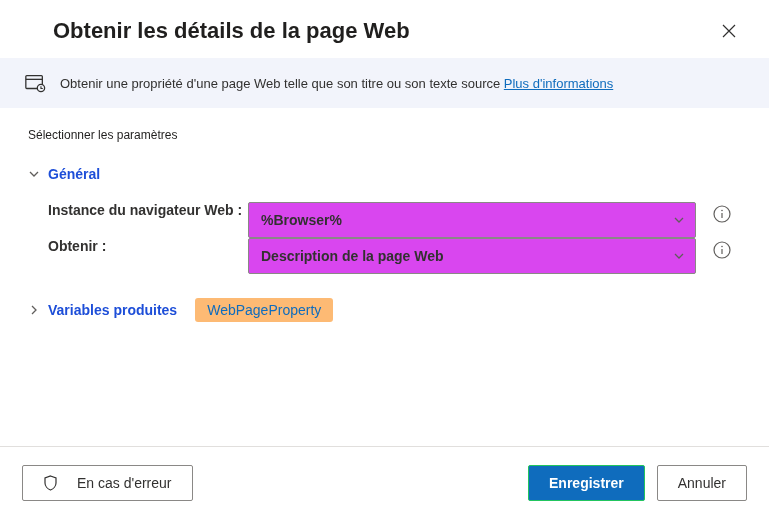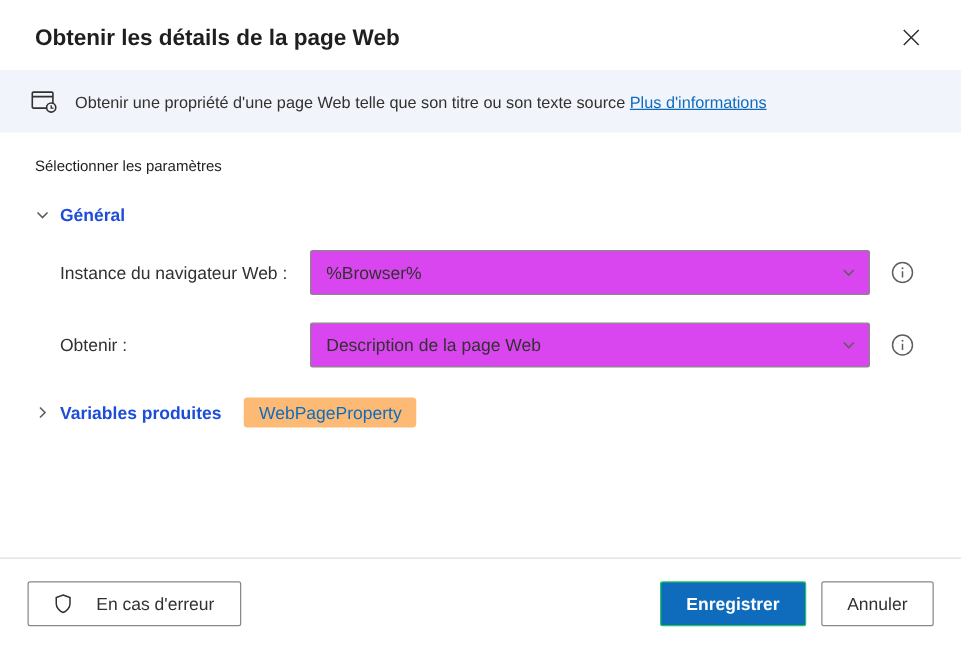--- a/index.html
+++ b/index.html
@@ -14,23 +14,24 @@
     flex-direction: column;
     position: relative;
   }
   .header {
     display: flex;
     align-items: center;
     justify-content: space-between;
     padding: 18px 28px 14px 28px;
   }
   .header-title {
-    font-size: 18px;
+    font-size: 22px;
     font-weight: 600;
     color: #201f1e;
+    margin-left: 25px;
   }
   .close-btn {
     width: 24px;
     height: 24px;
     display: flex;
     align-items: center;
     justify-content: center;
     cursor: pointer;
     color: #323130;
   }
@@ -79,23 +80,23 @@
     color: #605e5c;
     font-size: 12px;
   }
   .group-label {
     font-size: 14px;
     font-weight: 600;
     color: #1d4ed8;
   }
   .form-row {
     display: flex;
-    align-items: center;
-    margin-bottom: 22px;
+    align-items: flex-start;
     padding-left: 20px;
+    font-weight: bold;
   }
   .form-label {
     width: 200px;
     font-size: 14px;
     color: #323130;
   }
   .select-box {
     flex: 1;
     max-width: 448px;
     height: 36px;

